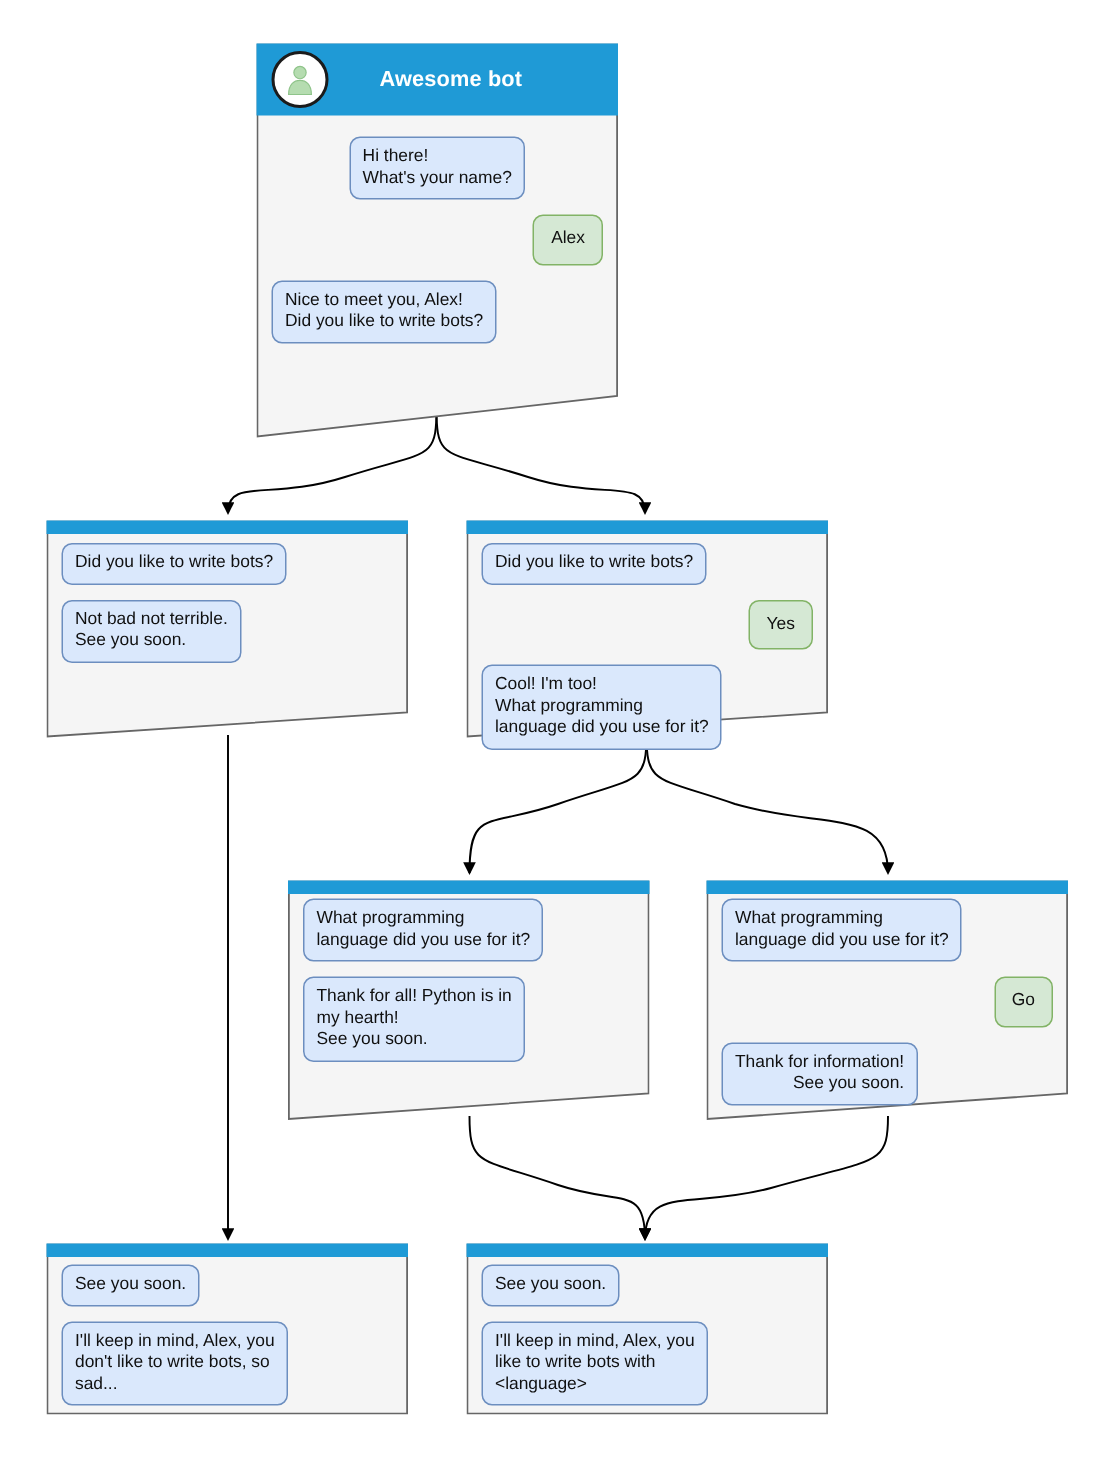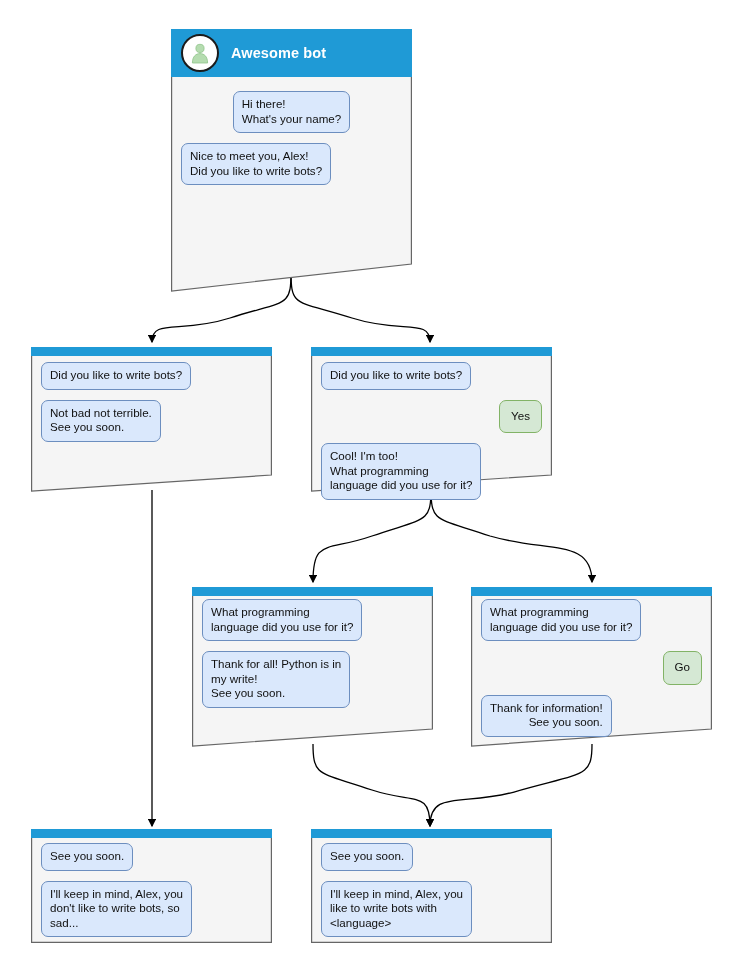--- a/index.html
+++ b/index.html
@@ -54,20 +54,21 @@
     top: 0;
     width: 100%;
     background: #1f9ad6;
     box-sizing: border-box;
   }
   .node-header.root {
     height: 48px;
     display: flex;
     align-items: center;
     padding-left: 10px;
+    gap: 22px;
   }
   .node-header.thin {
     height: 9px;
   }
 
   .bot-title {
     color: #ffffff;
     font-size: 14.5px;
     font-weight: bold;
     margin-left: 12px;
@@ -166,20 +167,23 @@
             <path d="M 3.4 21 C 3.4 14.3 7.0 11.6 11 11.6 C 15 11.6 18.6 14.3 18.6 21 Z" fill="#b5dcb0" stroke="#8fc48a" stroke-width="0.8"></path>
           </svg>
         </div>
         <span class="bot-title">Awesome bot</span>
       </div>
       <div class="msgs" style="top:58px;">
         <div class="row left" style="margin-top:4px;justify-content:center;">
           <div class="bubble bot">Hi there!
 What's your name?</div>
         </div>
+        <div class="row right" style="margin-top:8px;">
+          <div class="bubble user pad">Alex</div>
+        </div>
         <div class="row left" style="margin-top:8px;">
           <div class="bubble bot">Nice to meet you, Alex!
 Did you like to write bots?</div>
         </div>
       </div>
     </div>
   </div>
 
   <div class="node" id="node-no" style="left:31px; top:347px; width:241px; height:145px;">
     <svg class="node-shape" viewBox="0 0 241 145" preserveAspectRatio="none" xmlns="http://www.w3.org/2000/svg">
@@ -227,21 +231,21 @@
     </svg>
     <div class="node-body">
       <div class="node-header thin"></div>
       <div class="msgs" style="top:12px;">
         <div class="row left">
           <div class="bubble bot">What programming
 language did you use for it?</div>
         </div>
         <div class="row left" style="margin-top:10px;">
           <div class="bubble bot">Thank for all! Python is in
-my write!
+my hearth!
 See you soon.</div>
         </div>
       </div>
     </div>
   </div>
 
   <div class="node" id="node-go" style="left:471px; top:587px; width:241px; height:160px;">
     <svg class="node-shape" viewBox="0 0 241 160" preserveAspectRatio="none" xmlns="http://www.w3.org/2000/svg">
       <polygon points="0.6,0.6 240.4,0.6 240.4,142 0.6,159" fill="#f5f5f5" stroke="#666666" stroke-width="1.2"></polygon>
     </svg>

